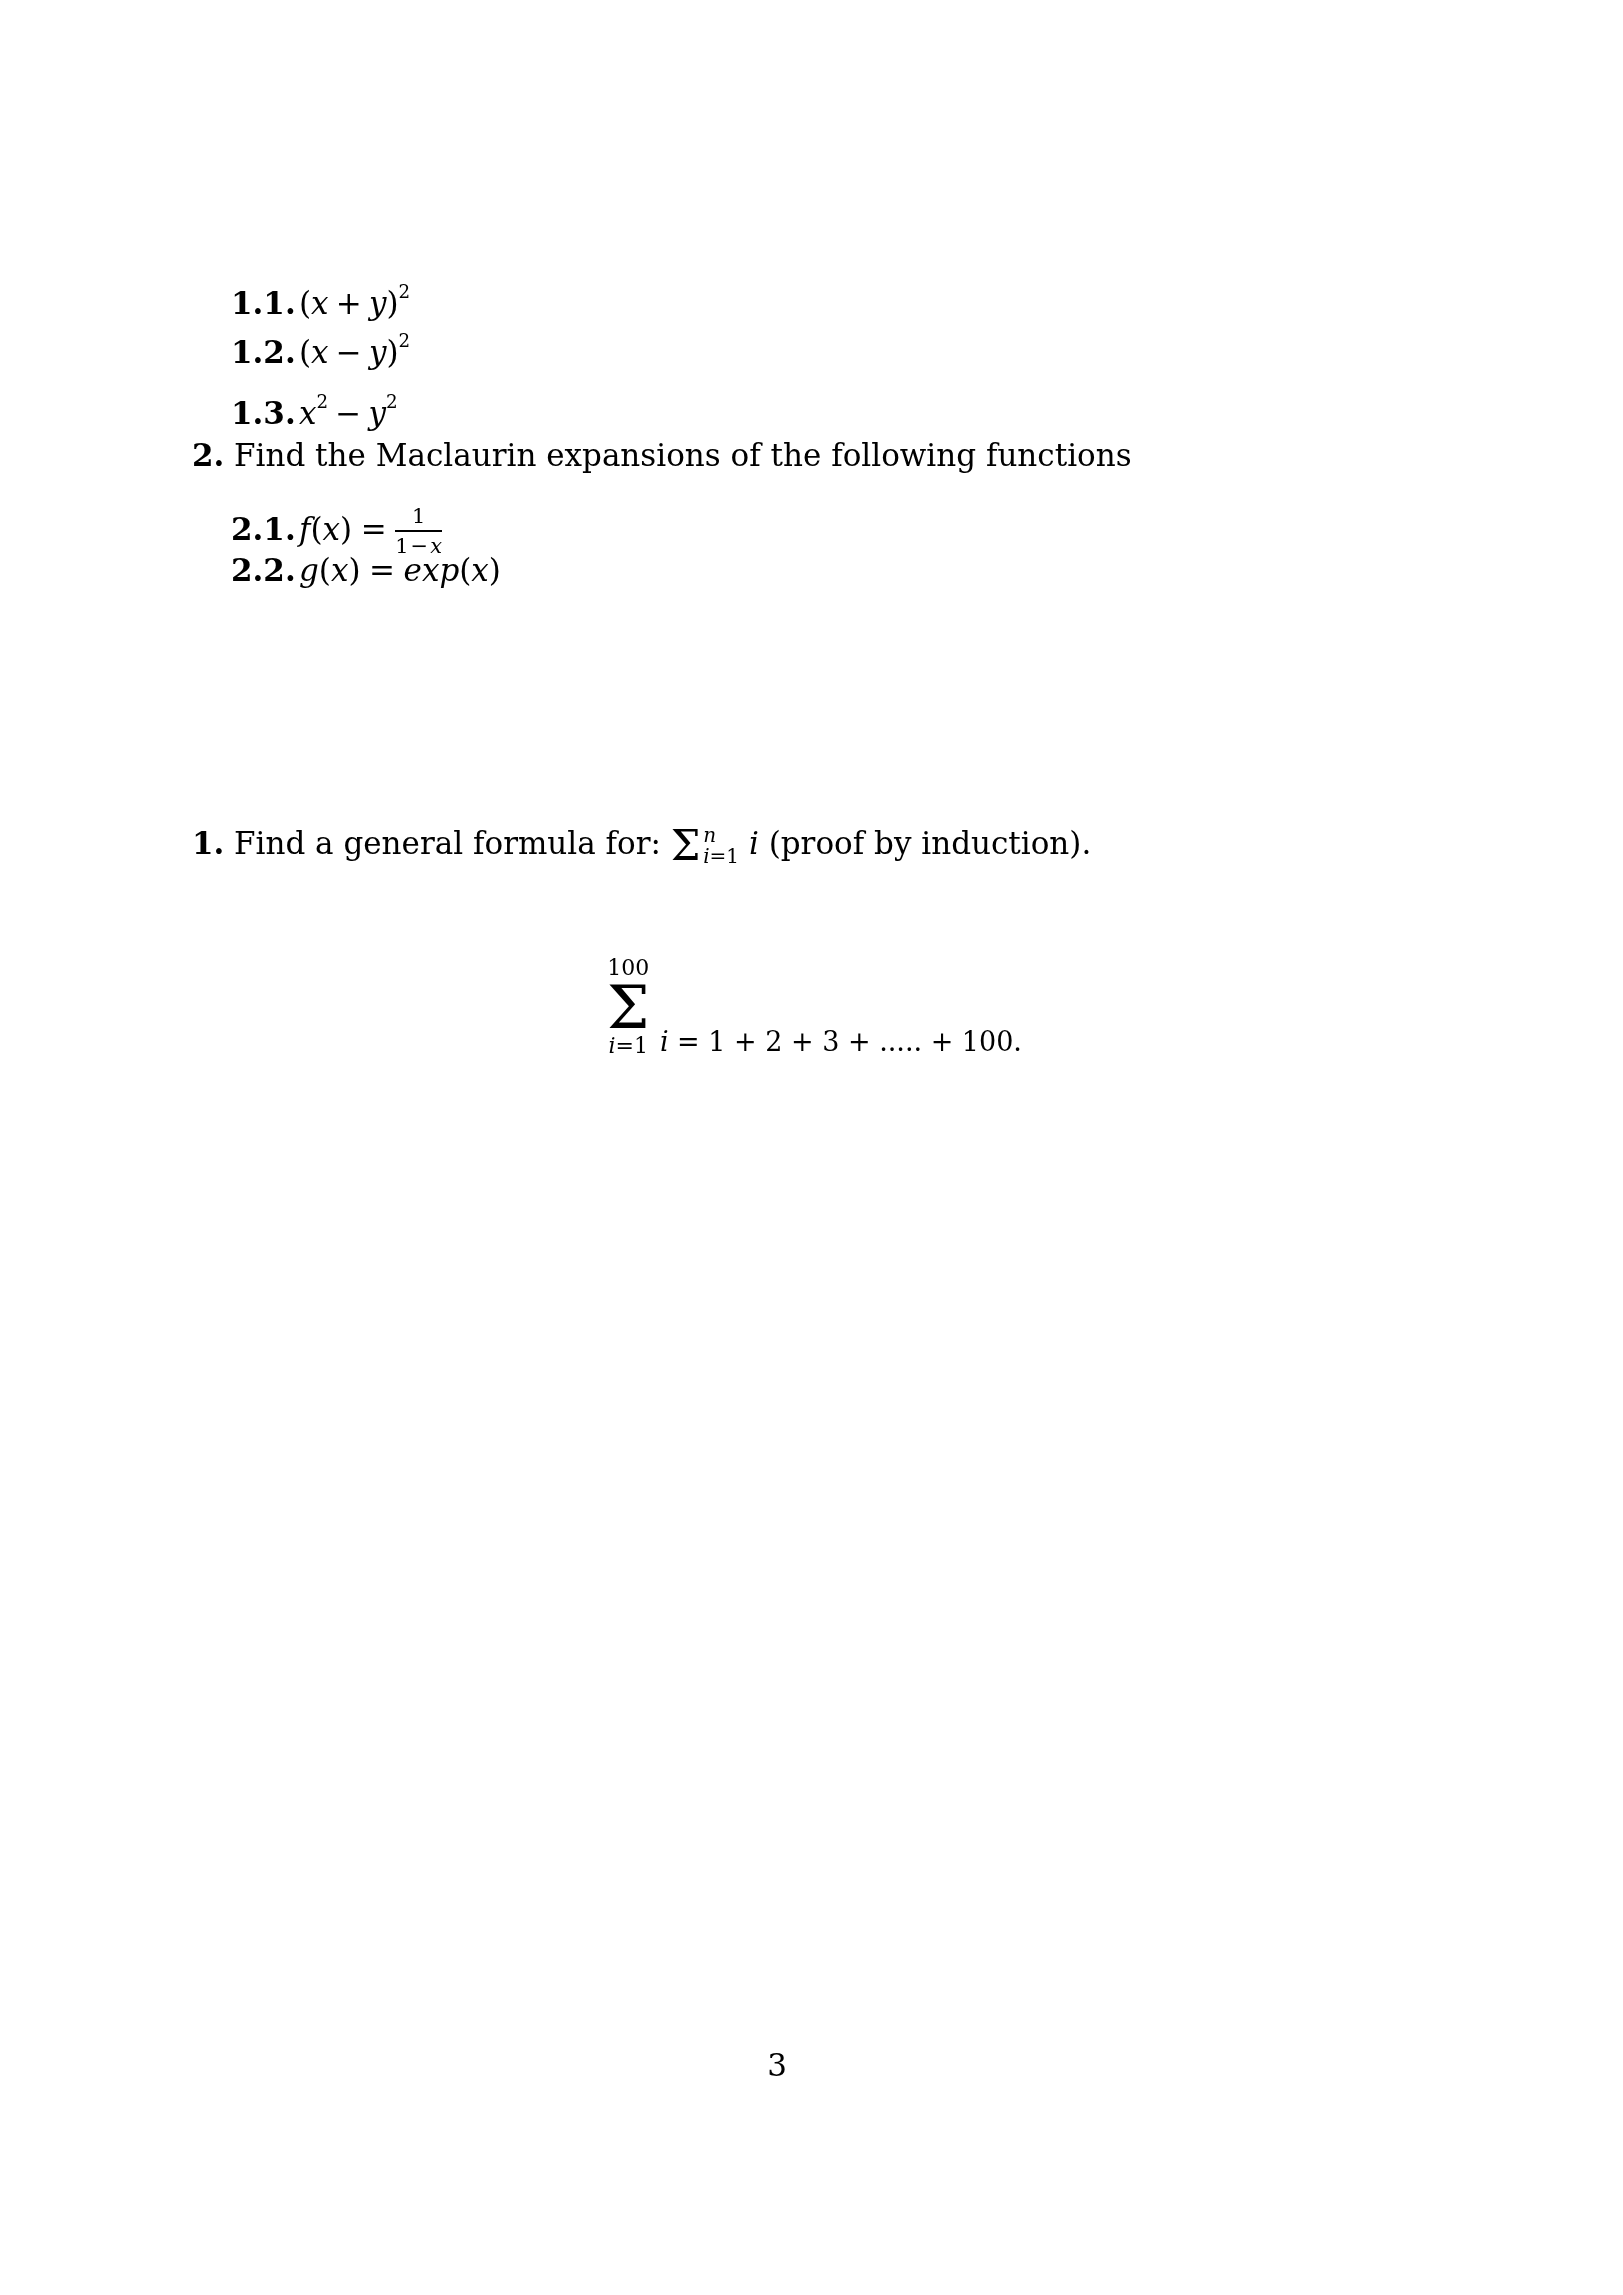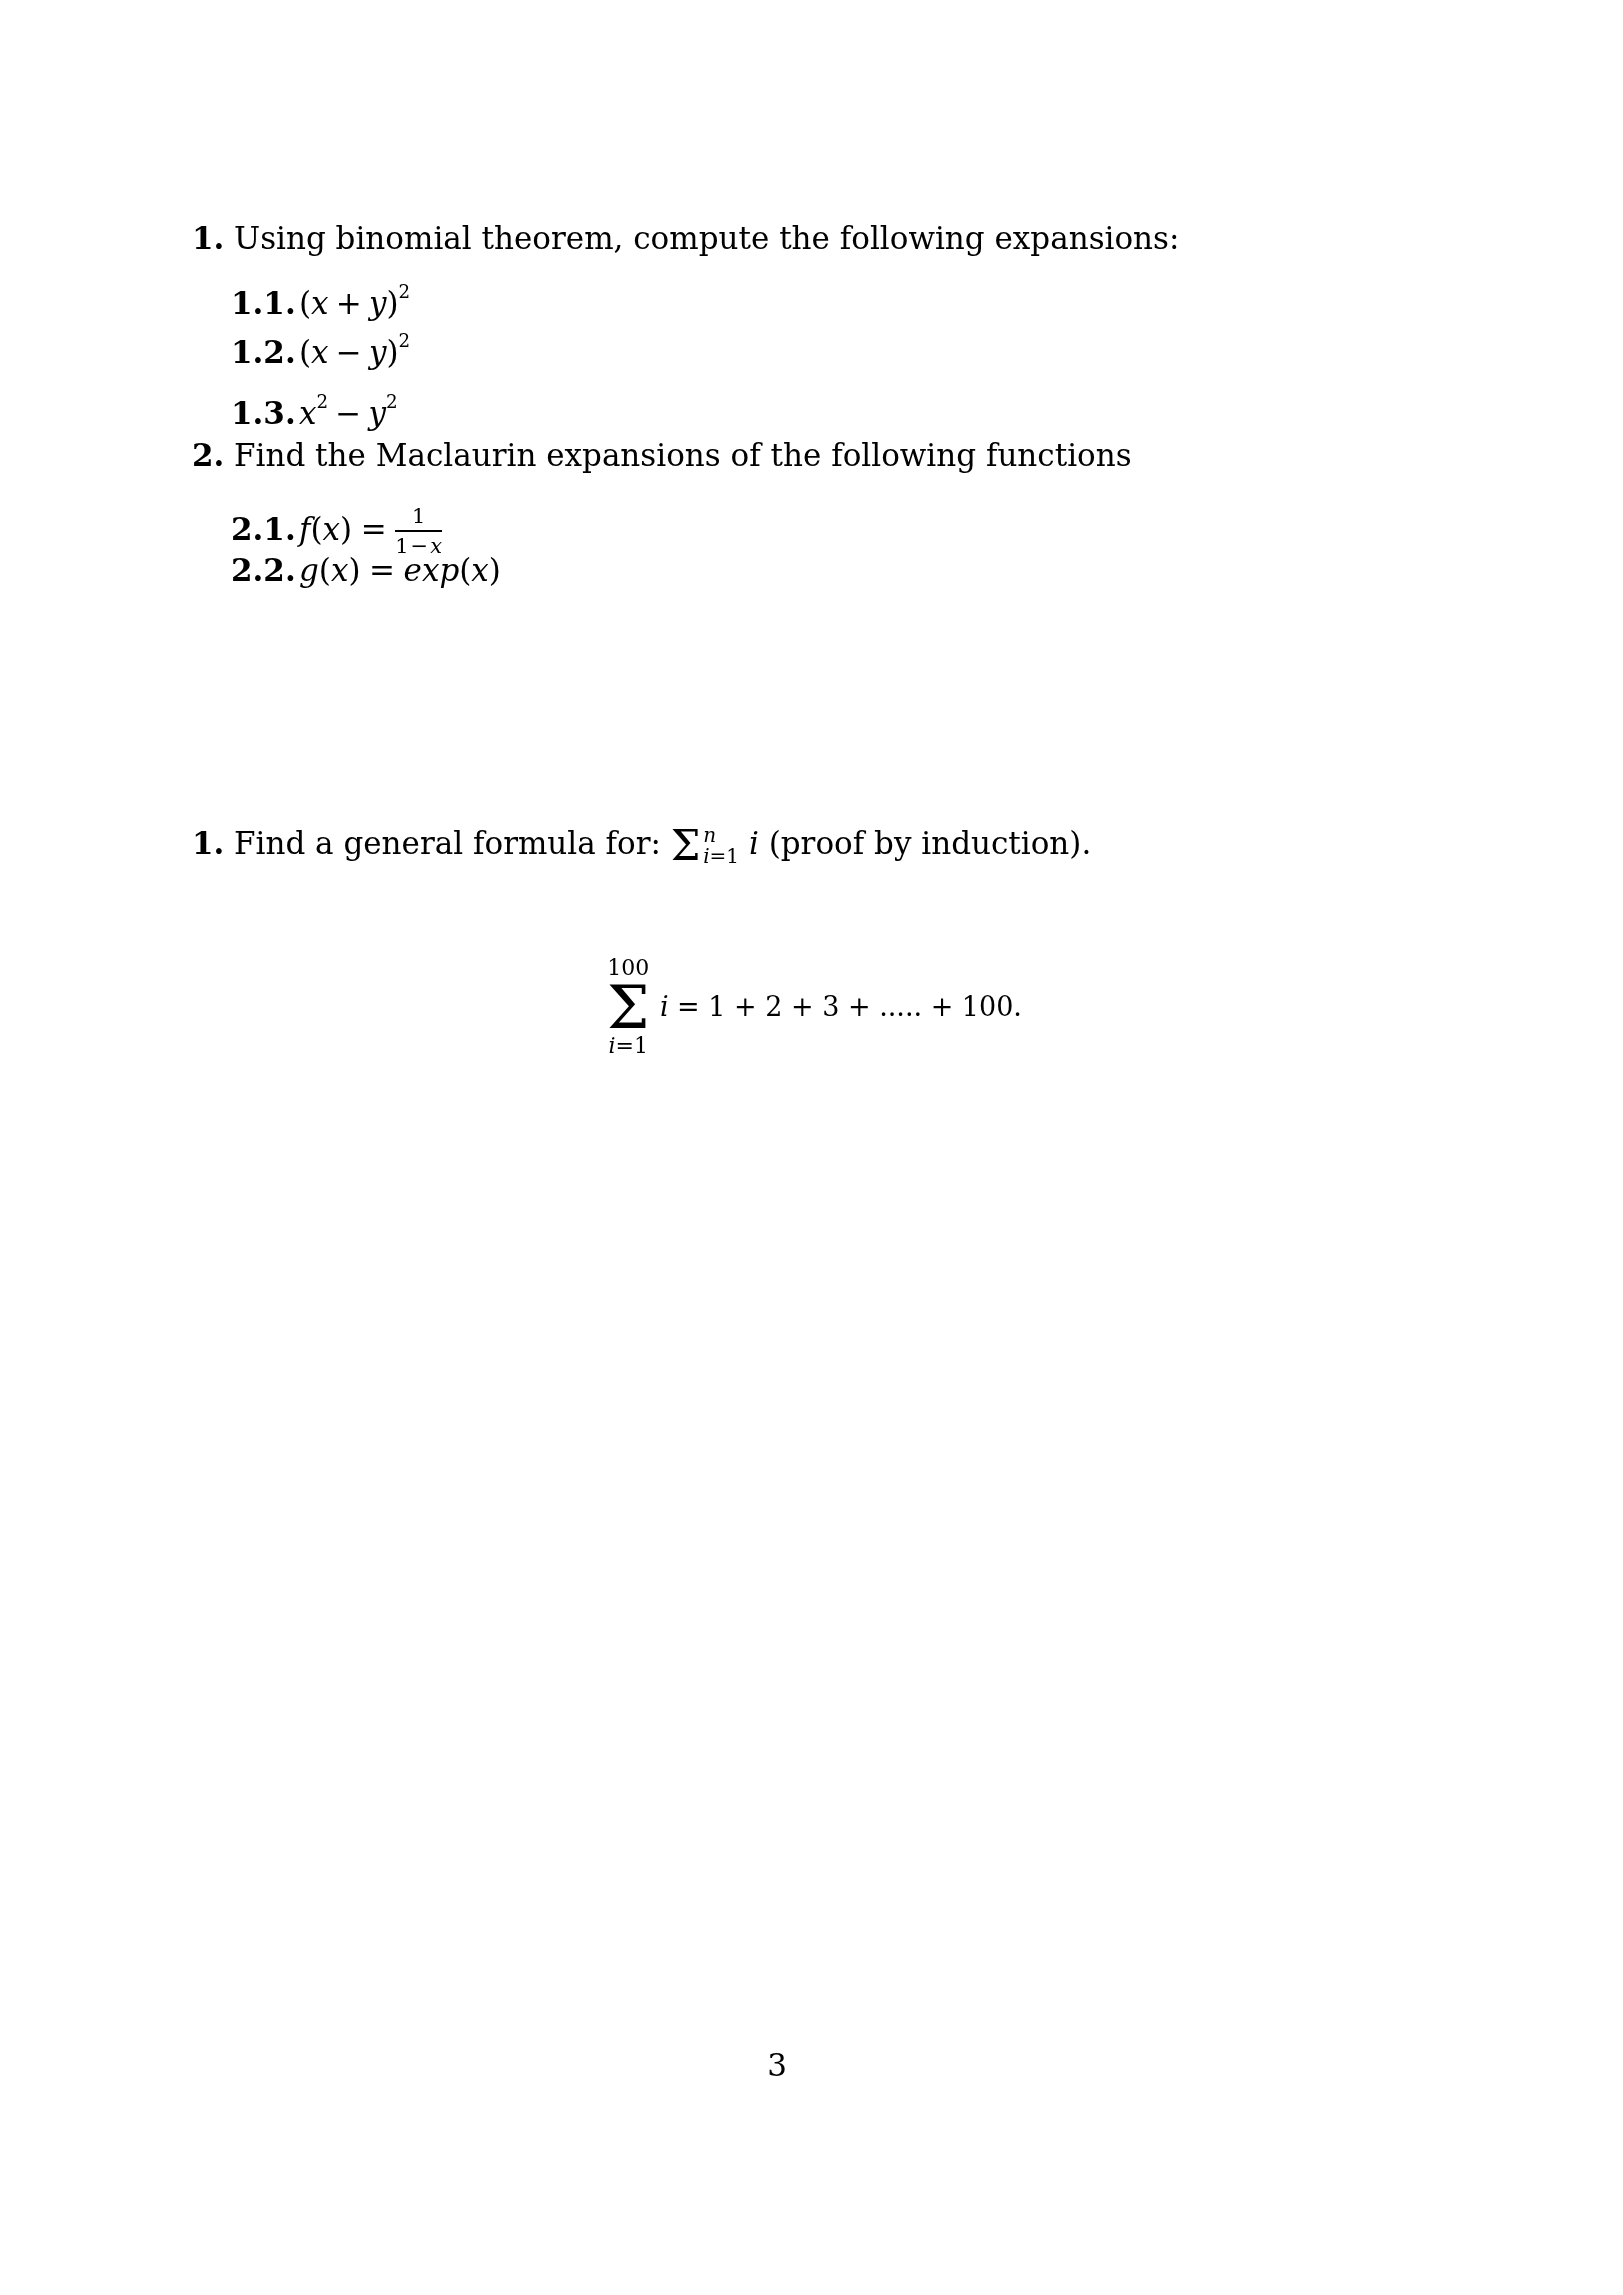--- a/index.html
+++ b/index.html
@@ -23,36 +23,33 @@
   .frac{display:inline-flex;flex-direction:column;align-items:center;
         vertical-align:middle;font-size:21px;line-height:1;}
   .fbar{align-self:stretch;border-top:2px solid #000;margin:3.3px 0;}
   
   .insum{display:inline-flex;align-items:center;vertical-align:middle;}
   .insum-sigma{font-size:42px;line-height:0.8;}
   .insum-scripts{display:inline-flex;flex-direction:column;justify-content:space-between;
                  height:41px;font-size:20px;line-height:1;margin-left:2.6px;}
   
   .eq-wrap{position:absolute;left:160px;width:1309px;display:flex;justify-content:center;}
-  .eqrow{display:flex;align-items:center;}
+  .eqrow{display:flex;align-items:flex-end;}
   .bigsum{display:flex;flex-direction:column;align-items:center;line-height:1;}
   .eq-upper{font-size:22px;margin-bottom:4.6px;}
   .eq-sigma{font-size:60px;line-height:0.78;}
   .eq-lower{font-size:22px;margin-top:4.6px;}
   .eqbody{font-size:27px;margin-left:10.5px;white-space:nowrap;}
   .folio{position:absolute;left:160px;width:1234px;text-align:center;font-size:31px;line-height:1.2;}
 </style>
 </head>
 <body>
 
 <div class="page">
 
-  <div class="line toplevel" style="left:192px;top:220px">
-    <span class="lbl">1.</span><span>Using binomial theorem, compute the following expansions:</span>
-  </div>
 
   <div class="line subitem" style="left:231px;top:281px">
     <span class="lbl">1.1.</span><span><span>(</span><i>x</i><span class="op">+</span><i>y</i><span>)</span><span class="sup">2</span></span>
   </div>
 
   <div class="line subitem" style="left:231px;top:330px">
     <span class="lbl">1.2.</span><span><span>(</span><i>x</i><span class="op">−</span><i>y</i><span>)</span><span class="sup">2</span></span>
   </div>
 
   <div class="line subitem" style="left:231px;top:391px">

